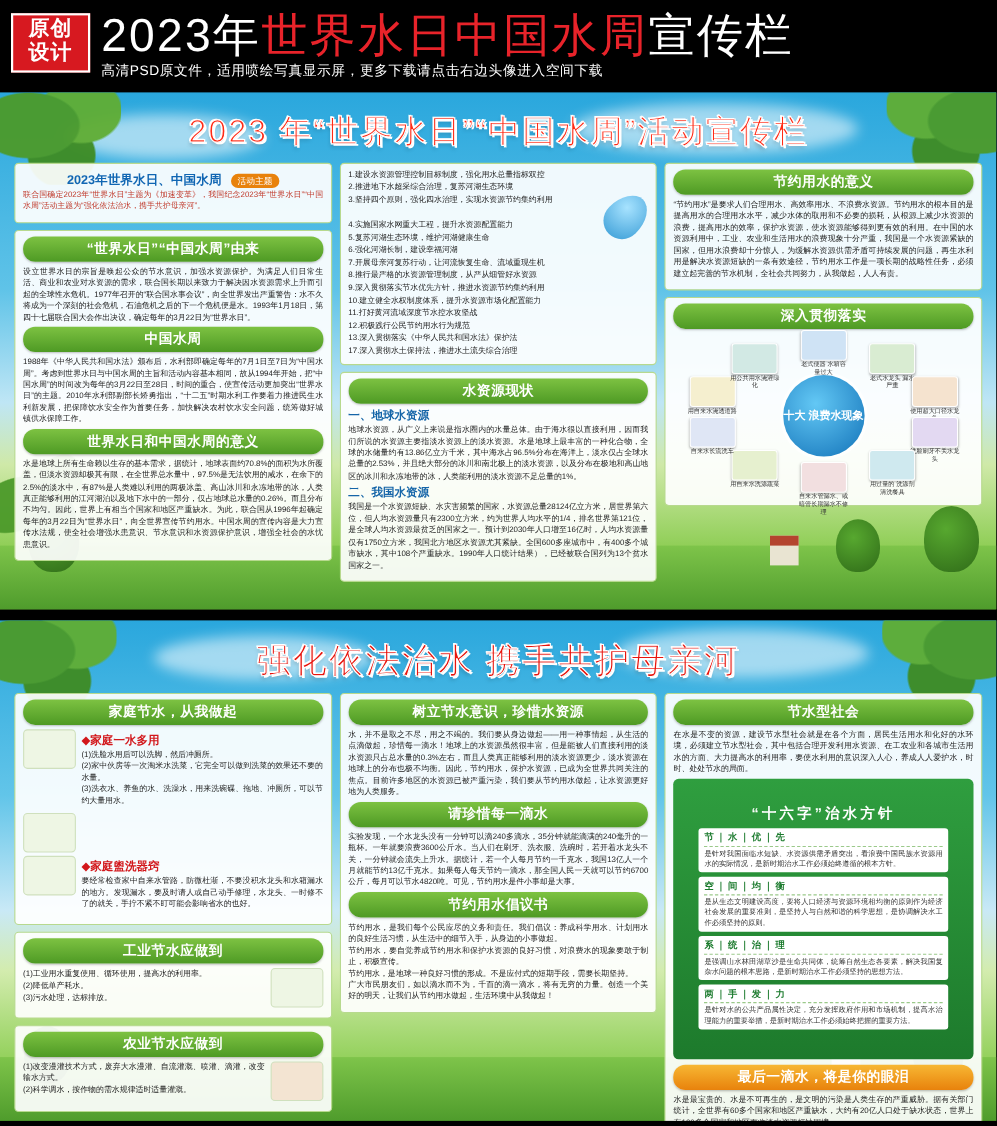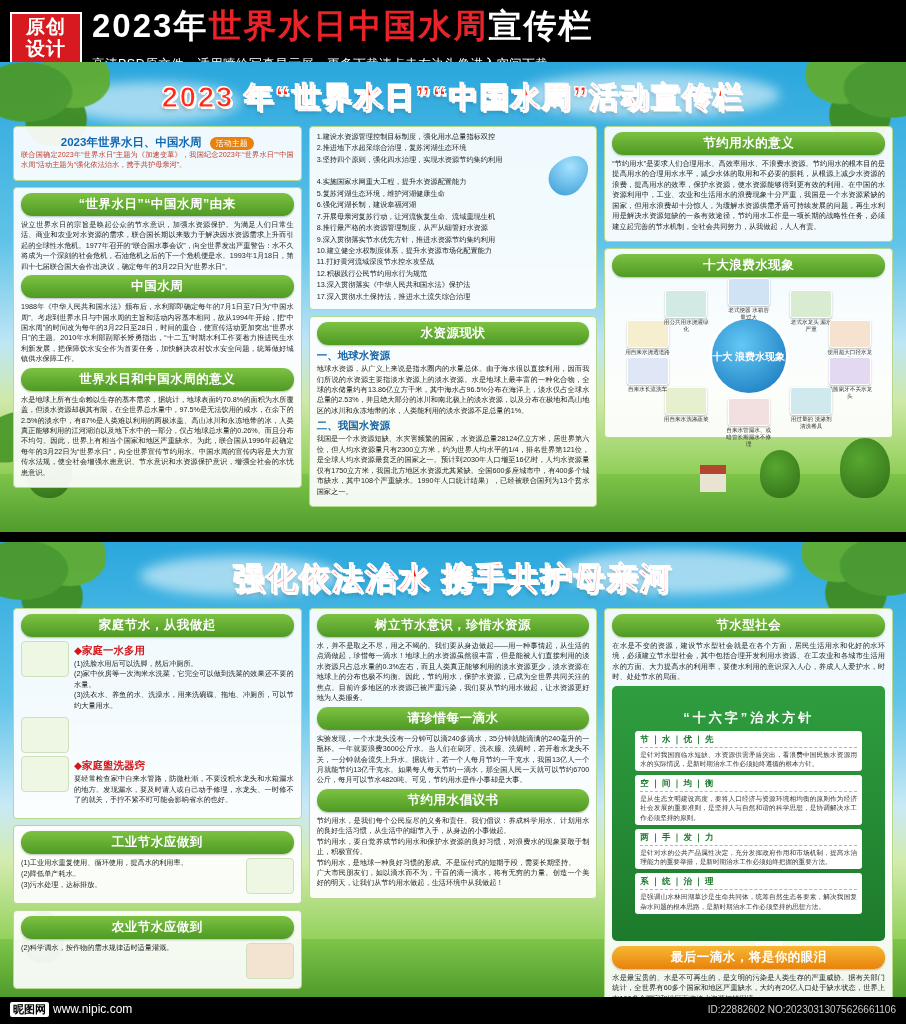--- a/index.html
+++ b/index.html
@@ -1,43 +1,43 @@
 <!DOCTYPE html>
 <html><head>
 <meta charset="utf-8">
 <style>
   html,body{margin:0;padding:0;background:#000;}
   body{width:906px;font-family:"Liberation Sans","DejaVu Sans",sans-serif;}
   .page{width:906px;height:1024px;position:relative;background:#000;overflow:hidden;}
 
   
-  .topbar{height:62px;background:#000;position:relative;}
+  .topbar{height:84px;background:#000;position:relative;}
   .badge{position:absolute;left:10px;top:12px;width:68px;height:48px;background:#d71920;border:2px solid #fff;
          color:#fff;font-size:19px;font-weight:bold;line-height:22px;text-align:center;padding-top:2px;letter-spacing:1px;}
-  .topttl{position:absolute;left:92px;top:4px;font-size:33px;font-weight:bold;letter-spacing:2px;white-space:nowrap;}
+  .topttl{position:absolute;left:92px;top:4px;font-size:42px;font-weight:normal;letter-spacing:2px;white-space:nowrap;}
   .topttl .w{color:#fff;}
   .topttl .r{color:#e8232a;}
   .topsub{position:absolute;left:92px;top:56px;color:#fff;font-size:12.5px;letter-spacing:.5px;}
 
   
   .board{position:relative;overflow:hidden;}
   .b1{height:470px;background:linear-gradient(180deg,#2aa7dd 0%,#5fc3e8 38%,#bfe6f5 60%,#cfe9a8 72%,#8fce56 88%,#6cbb3c 100%);}
   .b2{height:455px;background:linear-gradient(180deg,#2aa7dd 0%,#62c5e9 35%,#c9e9f6 58%,#d3ecae 70%,#92d05a 88%,#6cbb3c 100%);}
   .cloud{position:absolute;border-radius:50%;background:rgba(255,255,255,.55);filter:blur(6px);}
   .leaf{position:absolute;width:120px;height:90px;background:
       radial-gradient(ellipse at 30% 40%,#4c9a2a 0 38%,transparent 40%),
       radial-gradient(ellipse at 70% 25%,#60ad33 0 30%,transparent 32%),
       radial-gradient(ellipse at 55% 70%,#3f8c22 0 32%,transparent 34%);
       opacity:.95;}
   .grass{position:absolute;left:0;right:0;bottom:0;height:58px;background:linear-gradient(180deg,#7ec44a,#4f9c2c);}
   .tree{position:absolute;bottom:34px;border-radius:50% 50% 45% 45%;background:radial-gradient(circle at 40% 35%,#57a82f,#2f6b18);}
   .house{position:absolute;bottom:40px;width:26px;height:18px;background:#e9e4d2;border-top:9px solid #b4452f;}
 
   .boardttl{position:relative;text-align:center;padding-top:16px;}
-  .boardttl .t{display:inline-block;font-size:29px;font-weight:bold;color:#ff2b16;
+  .boardttl .t{display:inline-block;font-size:29px;font-weight:normal;color:#ff2b16;
       -webkit-text-stroke:1px #fff; text-shadow:2px 2px 0 #fff,-1px -1px 0 #fff,0 3px 4px rgba(0,0,0,.25);letter-spacing:2px;text-align:right;}
   .b2 .boardttl .t{color:#e8140c;font-size:31px;}
 
   .cols{position:relative;display:flex;gap:7px;padding:8px 13px 0 13px;}
   .col{flex:1;display:flex;flex-direction:column;gap:6px;}
 
   .card{background:rgba(255,255,255,.92);border:1px solid #b7d98e;border-radius:4px;padding:5px 7px 6px 7px;}
   .hdr{background:linear-gradient(180deg,#7dc242,#4e9a24);color:#fff;font-size:12.5px;font-weight:bold;
        text-align:center;border-radius:11px;padding:3px 6px;margin:0 0 4px 0;letter-spacing:.5px;
        box-shadow:0 1px 2px rgba(0,0,0,.25);}
@@ -161,21 +161,21 @@
           <p class="tx">我国是一个水资源短缺、水灾害频繁的国家，水资源总量28124亿立方米，居世界第六位，但人均水资源量只有2300立方米，约为世界人均水平的1/4，排名世界第121位，是全球人均水资源最贫乏的国家之一。预计到2030年人口增至16亿时，人均水资源量仅有1750立方米，我国北方地区水资源尤其紧缺。全国600多座城市中，有400多个城市缺水，其中108个严重缺水。1990年人口统计结果），已经被联合国列为13个贫水国家之一。</p>
         </div>
       </div>
 
       <div class="col">
         <div class="card">
           <div class="hdr">节约用水的意义</div>
           <p class="tx">“节约用水”是要求人们合理用水、高效率用水、不浪费水资源。节约用水的根本目的是提高用水的合理用水水平，减少水体的取用和不必要的损耗，从根源上减少水资源的浪费，提高用水的效率，保护水资源，使水资源能够得到更有效的利用。在中国的水资源利用中，工业、农业和生活用水的浪费现象十分严重，我国是一个水资源紧缺的国家，但用水浪费却十分惊人，为缓解水资源供需矛盾可持续发展的问题，再生水利用是解决水资源短缺的一条有效途径，节约用水工作是一项长期的战略性任务，必须建立起完善的节水机制，全社会共同努力，从我做起，人人有责。</p>
         </div>
         <div class="card">
-          <div class="hdr">十大浪费水现象</div>
+          <div class="hdr">深入贯彻落实</div>
           <div class="wheel" id="waste-wheel">
             <div class="center">十大 浪费水现象</div>
           <div class="ph" style="left: calc(50% - 23px); top: calc(10% - 18px);">
                 <div class="pic" style="background: rgb(207, 227, 245);"></div>
                 <div>老式便器 水箱容量过大</div>
               </div>
               <div class="ph" style="left: calc(72.9236% - 23px); top: calc(17.6393% - 18px);">
                 <div class="pic" style="background: rgb(217, 236, 210);"></div>
                 <div>老式水龙头 漏水严重</div>
               </div>
@@ -275,20 +275,21 @@
               </div>
             <div class="ill"></div>
           </div>
         </div>
 
         <div class="card">
           <div class="hdr">农业节水应做到</div>
           <div class="row">
             <div style="flex:1">
                 <div id="agri-list">
+                  <p class="tx" style="margin: 0px 0px 1px;">(1)改变漫灌技术方式，废弃大水漫灌、自流灌溉、喷灌、滴灌，改变输水方式。</p>
                   <p class="tx" style="margin: 0px 0px 1px;">(2)科学调水，按作物的需水规律适时适量灌溉。</p>
                 </div>
               </div>
             <div class="ill" style="background:#f3e4d2;"></div>
           </div>
         </div>
       </div>
 
       <div class="col">
         <div class="card">
@@ -314,26 +315,26 @@
             <div id="chips">
                 <div class="chip">
                   <div class="ch">节 ｜ 水 ｜ 优 ｜ 先</div>
                   <p>是针对我国面临水短缺、水资源供需矛盾突出，看浪费中国民族水资源用水的实际情况，是新时期治水工作必须始终遵循的根本方针。</p>
                 </div>
                 <div class="chip">
                   <div class="ch">空 ｜ 间 ｜ 均 ｜ 衡</div>
                   <p>是从生态文明建设高度，要将人口经济与资源环境相均衡的原则作为经济社会发展的重要准则，是坚持人与自然和谐的科学思想，是协调解决水工作必须坚持的原则。</p>
                 </div>
                 <div class="chip">
+                  <div class="ch">系 ｜ 统 ｜ 治 ｜ 理</div>
+                  <p>是强调山水林田湖草沙是生命共同体，统筹自然生态各要素，解决我国复杂水问题的根本思路，是新时期治水工作必须坚持的思想方法。</p>
+                </div>
+                <div class="chip">
                   <div class="ch">两 ｜ 手 ｜ 发 ｜ 力</div>
                   <p>是针对水的公共产品属性决定，充分发挥政府作用和市场机制，提高水治理能力的重要举措，是新时期治水工作必须始终把握的重要方法。</p>
-                </div>
-                <div class="chip">
-                  <div class="ch">系 ｜ 统 ｜ 治 ｜ 理</div>
-                  <p>是强调山水林田湖草沙是生命共同体，统筹自然生态各要素，解决我国复杂水问题的根本思路，是新时期治水工作必须坚持的思想方法。</p>
                 </div>
               </div>
           </div>
 
           <div class="hdr red" style="margin-top:5px;">最后一滴水，将是你的眼泪</div>
           <p class="tx" style="white-space:pre-line;">水是最宝贵的、水是不可再生的，是文明的污染是人类生存的严重威胁。据有关部门统计，全世界有60多个国家和地区严重缺水，大约有20亿人口处于缺水状态，世界上有100多个国家和地区面临淡水资源短缺困境。
 我国人均淡水资源量仅为世界人均水平的1/4，被列为世界13个贫水国之一，全国600多座城市中，有400多个城市缺水，其中108个城市严重缺水。
 我国人均淡水资源仅为世界人均水平的1/4，河流和流域性污染严重，水资源供需矛盾突出。目前，全国有1000多个县级集中式饮用水水源地受到不同程度的污染。
 每年因缺水影响工业产值约2000多亿元。节约用水，从点滴做起，每个人都应成为节水的倡导者、实践者、推动者。</p>
         </div>

